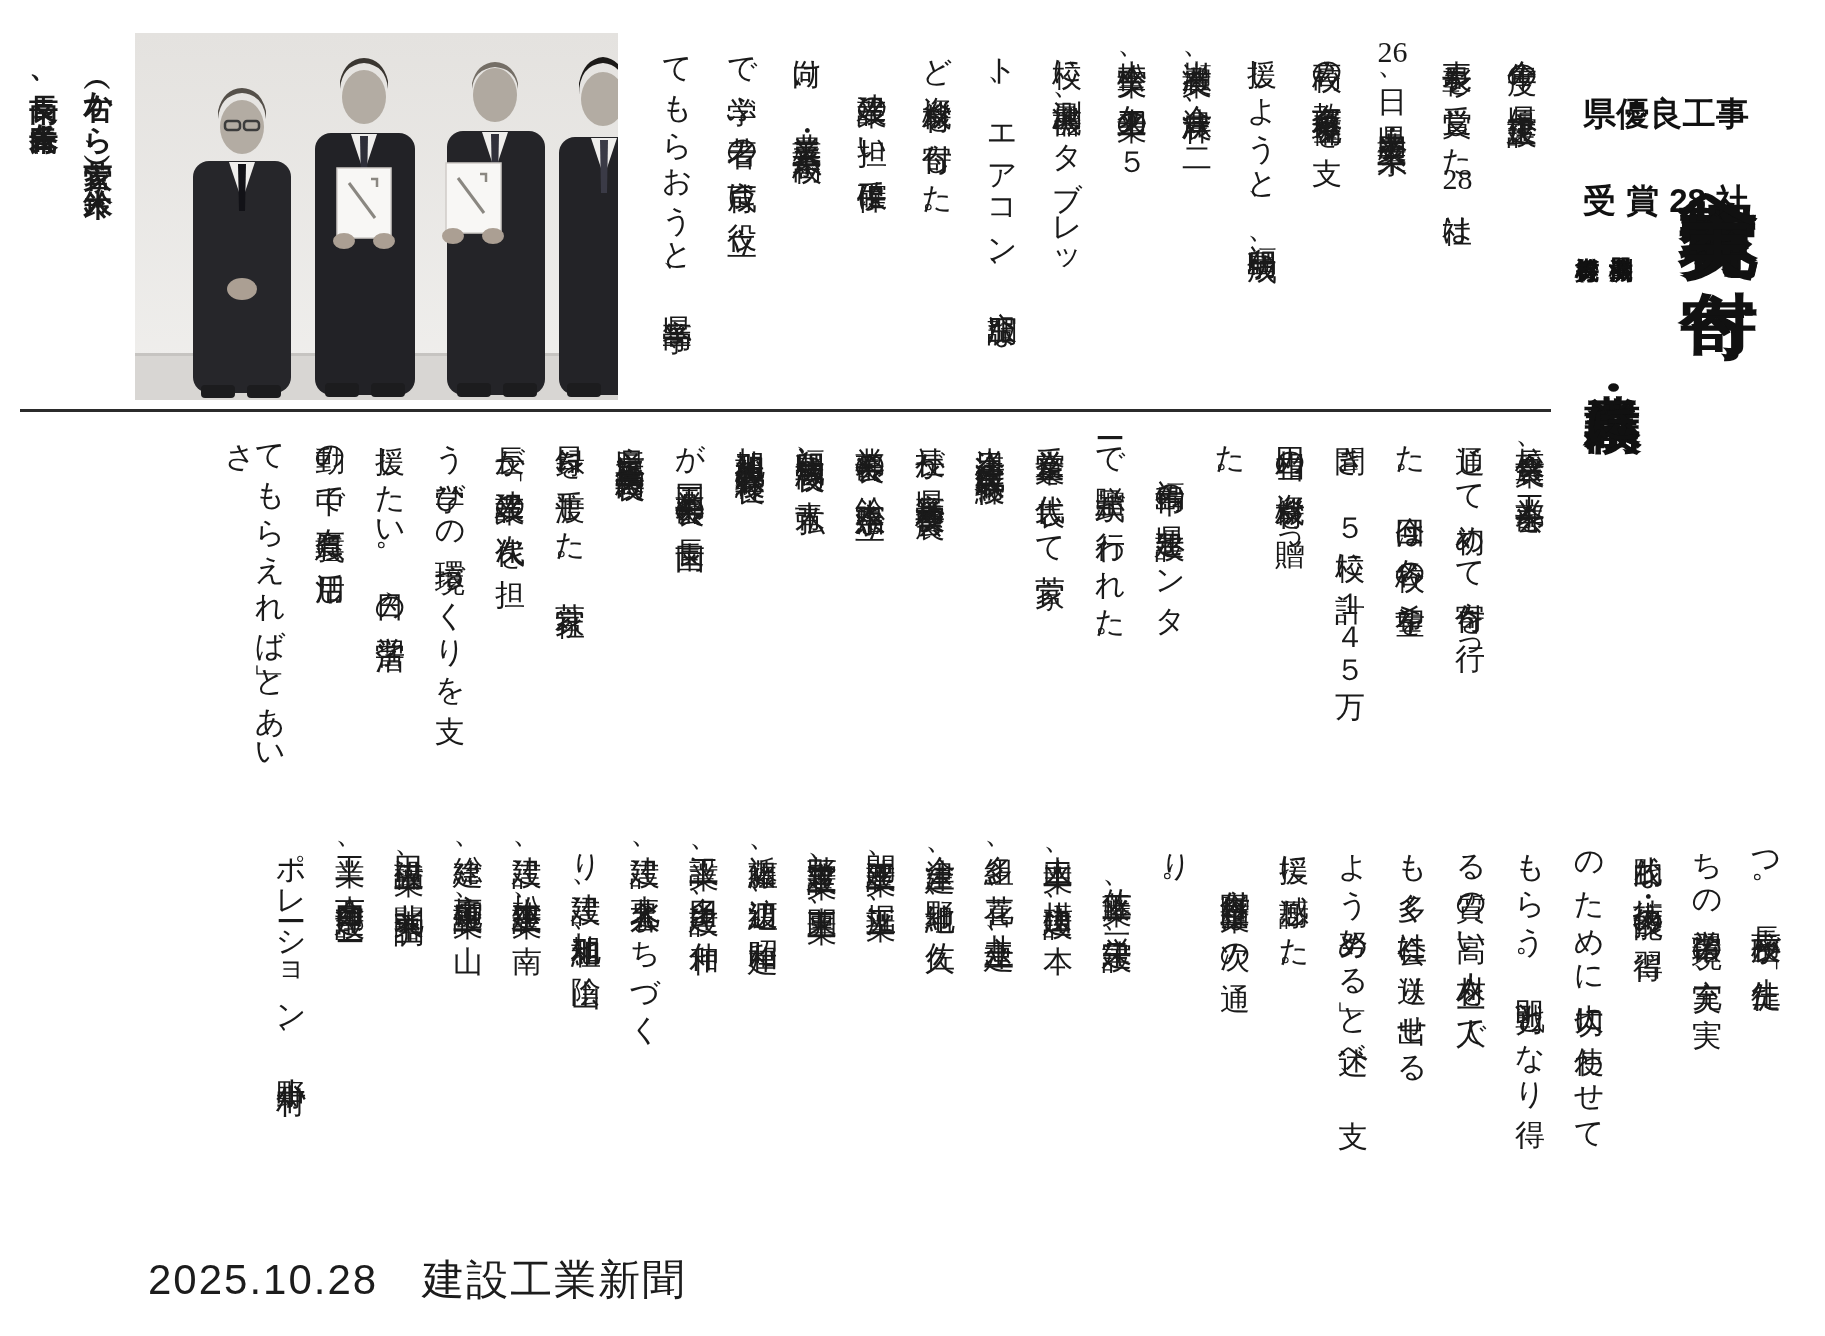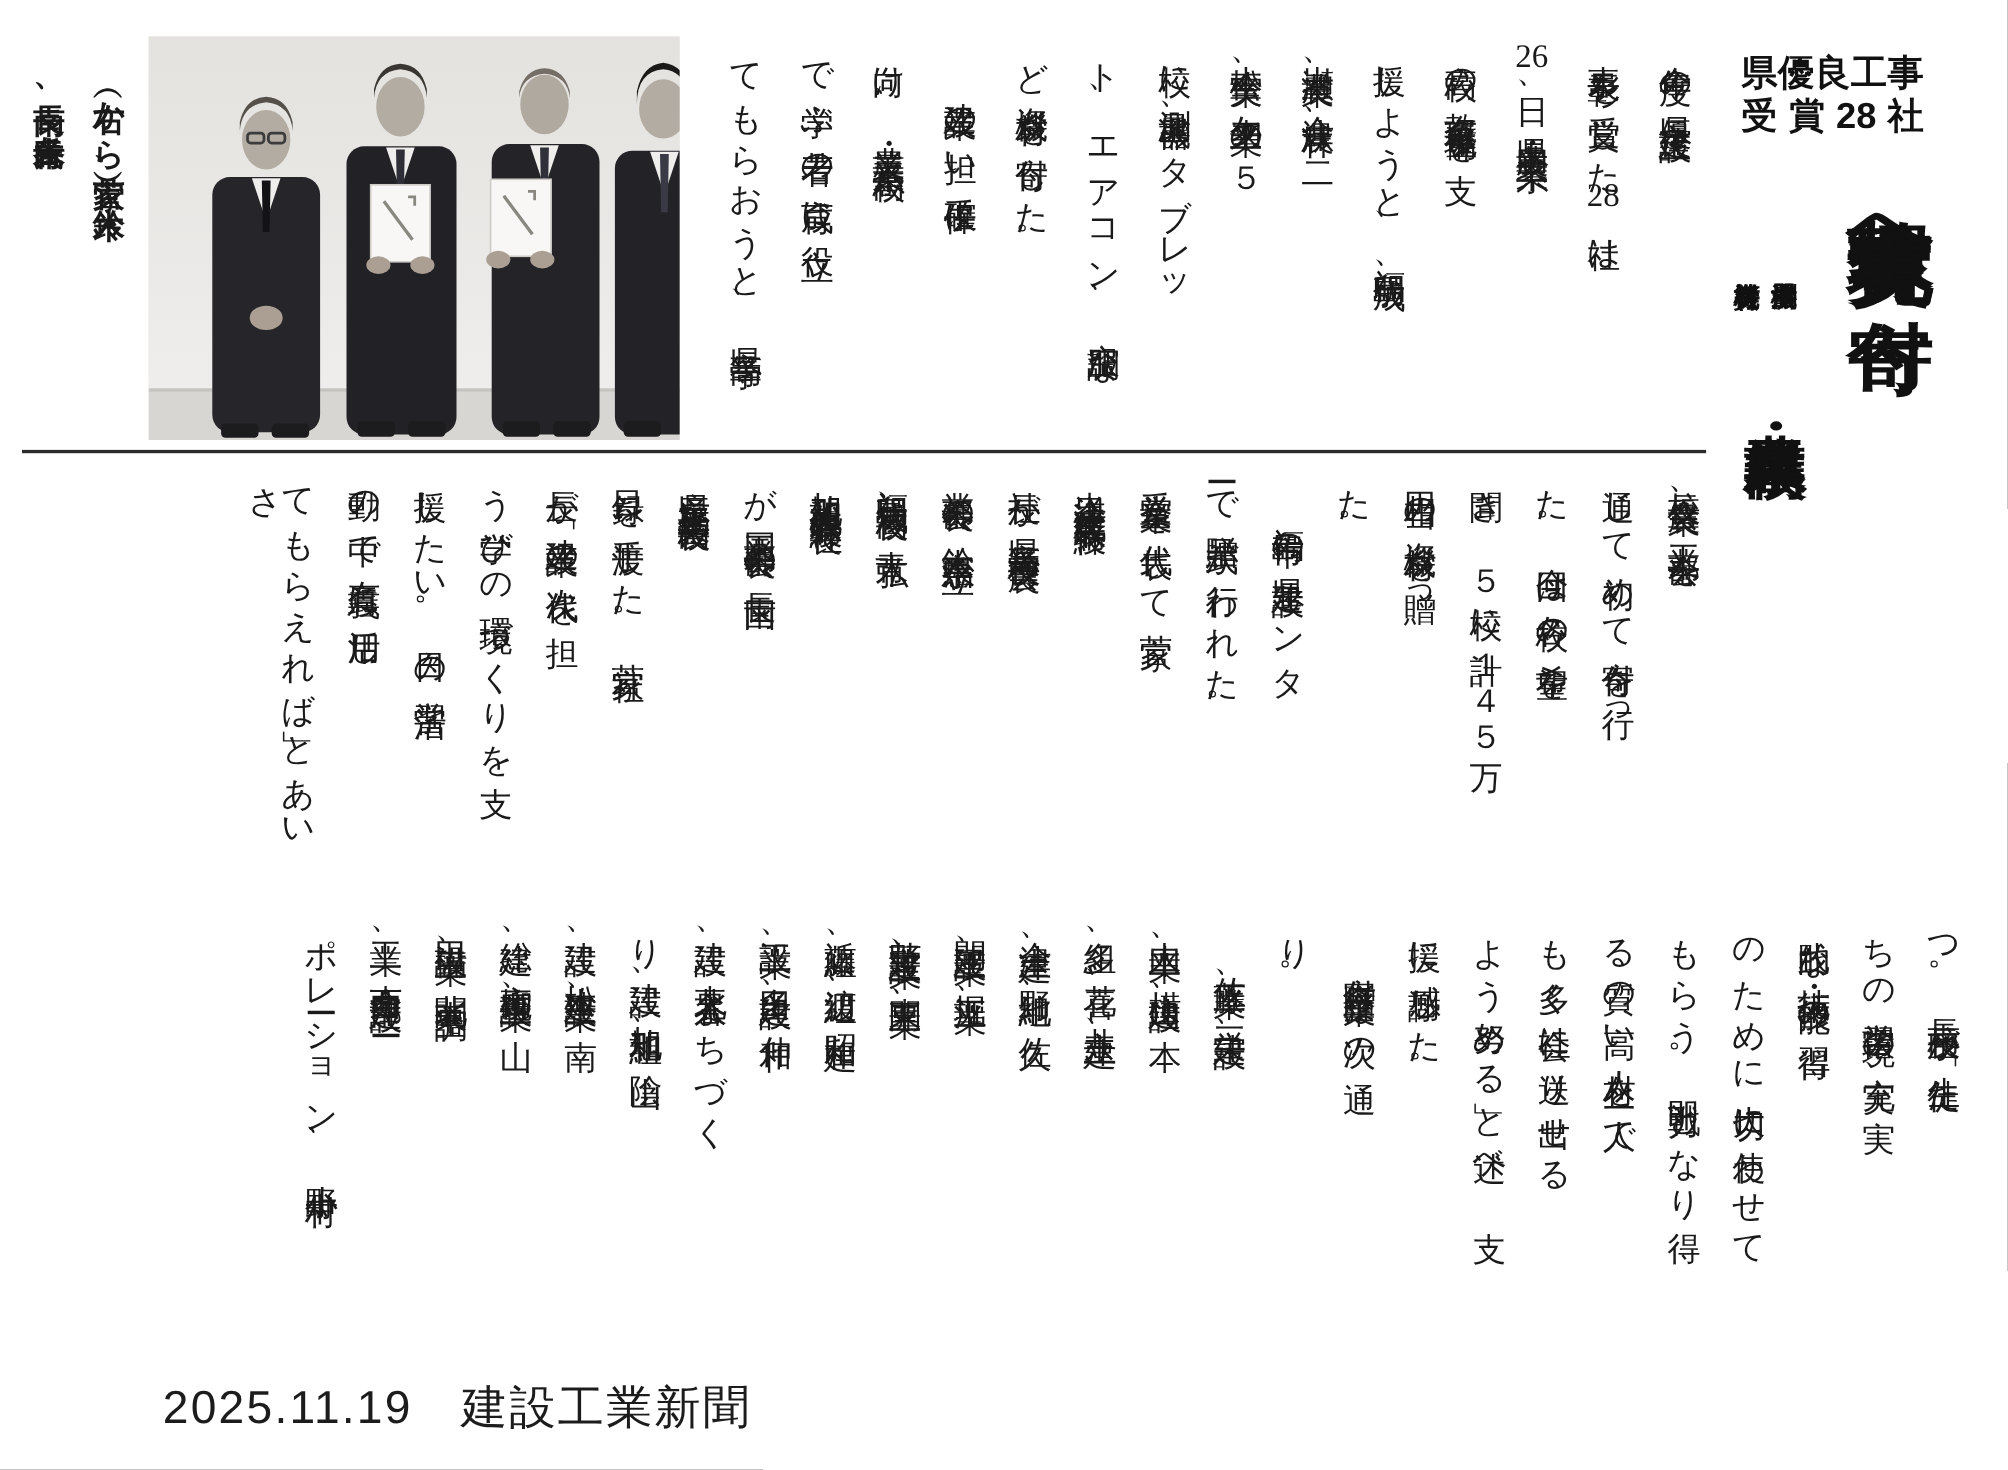--- a/index.html
+++ b/index.html
@@ -38,21 +38,21 @@
   }
   .photo svg{display:block;}
 
   
   .kicker{
     position:absolute;left:1583px;top:46px;width:166px;
     font-family:"Liberation Sans","DejaVu Sans",sans-serif;
     font-weight:700;font-size:33px;line-height:39px;
     color:#111;
   }
-  .kicker-line{text-align:justify;text-align-last:justify;}
+  .kicker-line{text-align:justify;text-align-last:justify;margin-top:48px;}
   .main-headline{
     position:absolute;right:66px;top:148px;height:620px;
     writing-mode:vertical-rl;text-orientation:mixed;
     font-family:"Liberation Sans","DejaVu Sans",sans-serif;
     font-weight:900;font-size:66px;letter-spacing:2px;line-height:1;
     transform:scaleX(1.18);transform-origin:100% 0;
     color:#111;
   }
   .sub-kicker{right:190px;top:238px;height:110px;}
   .sub-kicker-col{
@@ -257,15 +257,15 @@
       <div class="vcol body-col">設工業、多田建設、伸和</div>
       <div class="vcol body-col">建設、東北入谷まちづく</div>
       <div class="vcol body-col">り建設、加地和組、陰山</div>
       <div class="vcol body-col">建設、松本建設工業、南</div>
       <div class="vcol body-col">総建、高柳電設工業、山</div>
       <div class="vcol body-col">田設備工業、北関東空調</div>
       <div class="vcol body-col">工業、南会西部建設コー</div>
       <div class="vcol body-col">ポレーション、小野中村</div>
     </div>
 
-  <div class="dateline">2025.11.19　建設工業新聞</div>
+  <div class="dateline">2025.10.28　建設工業新聞</div>
 
 </div>
 
 </body></html>

